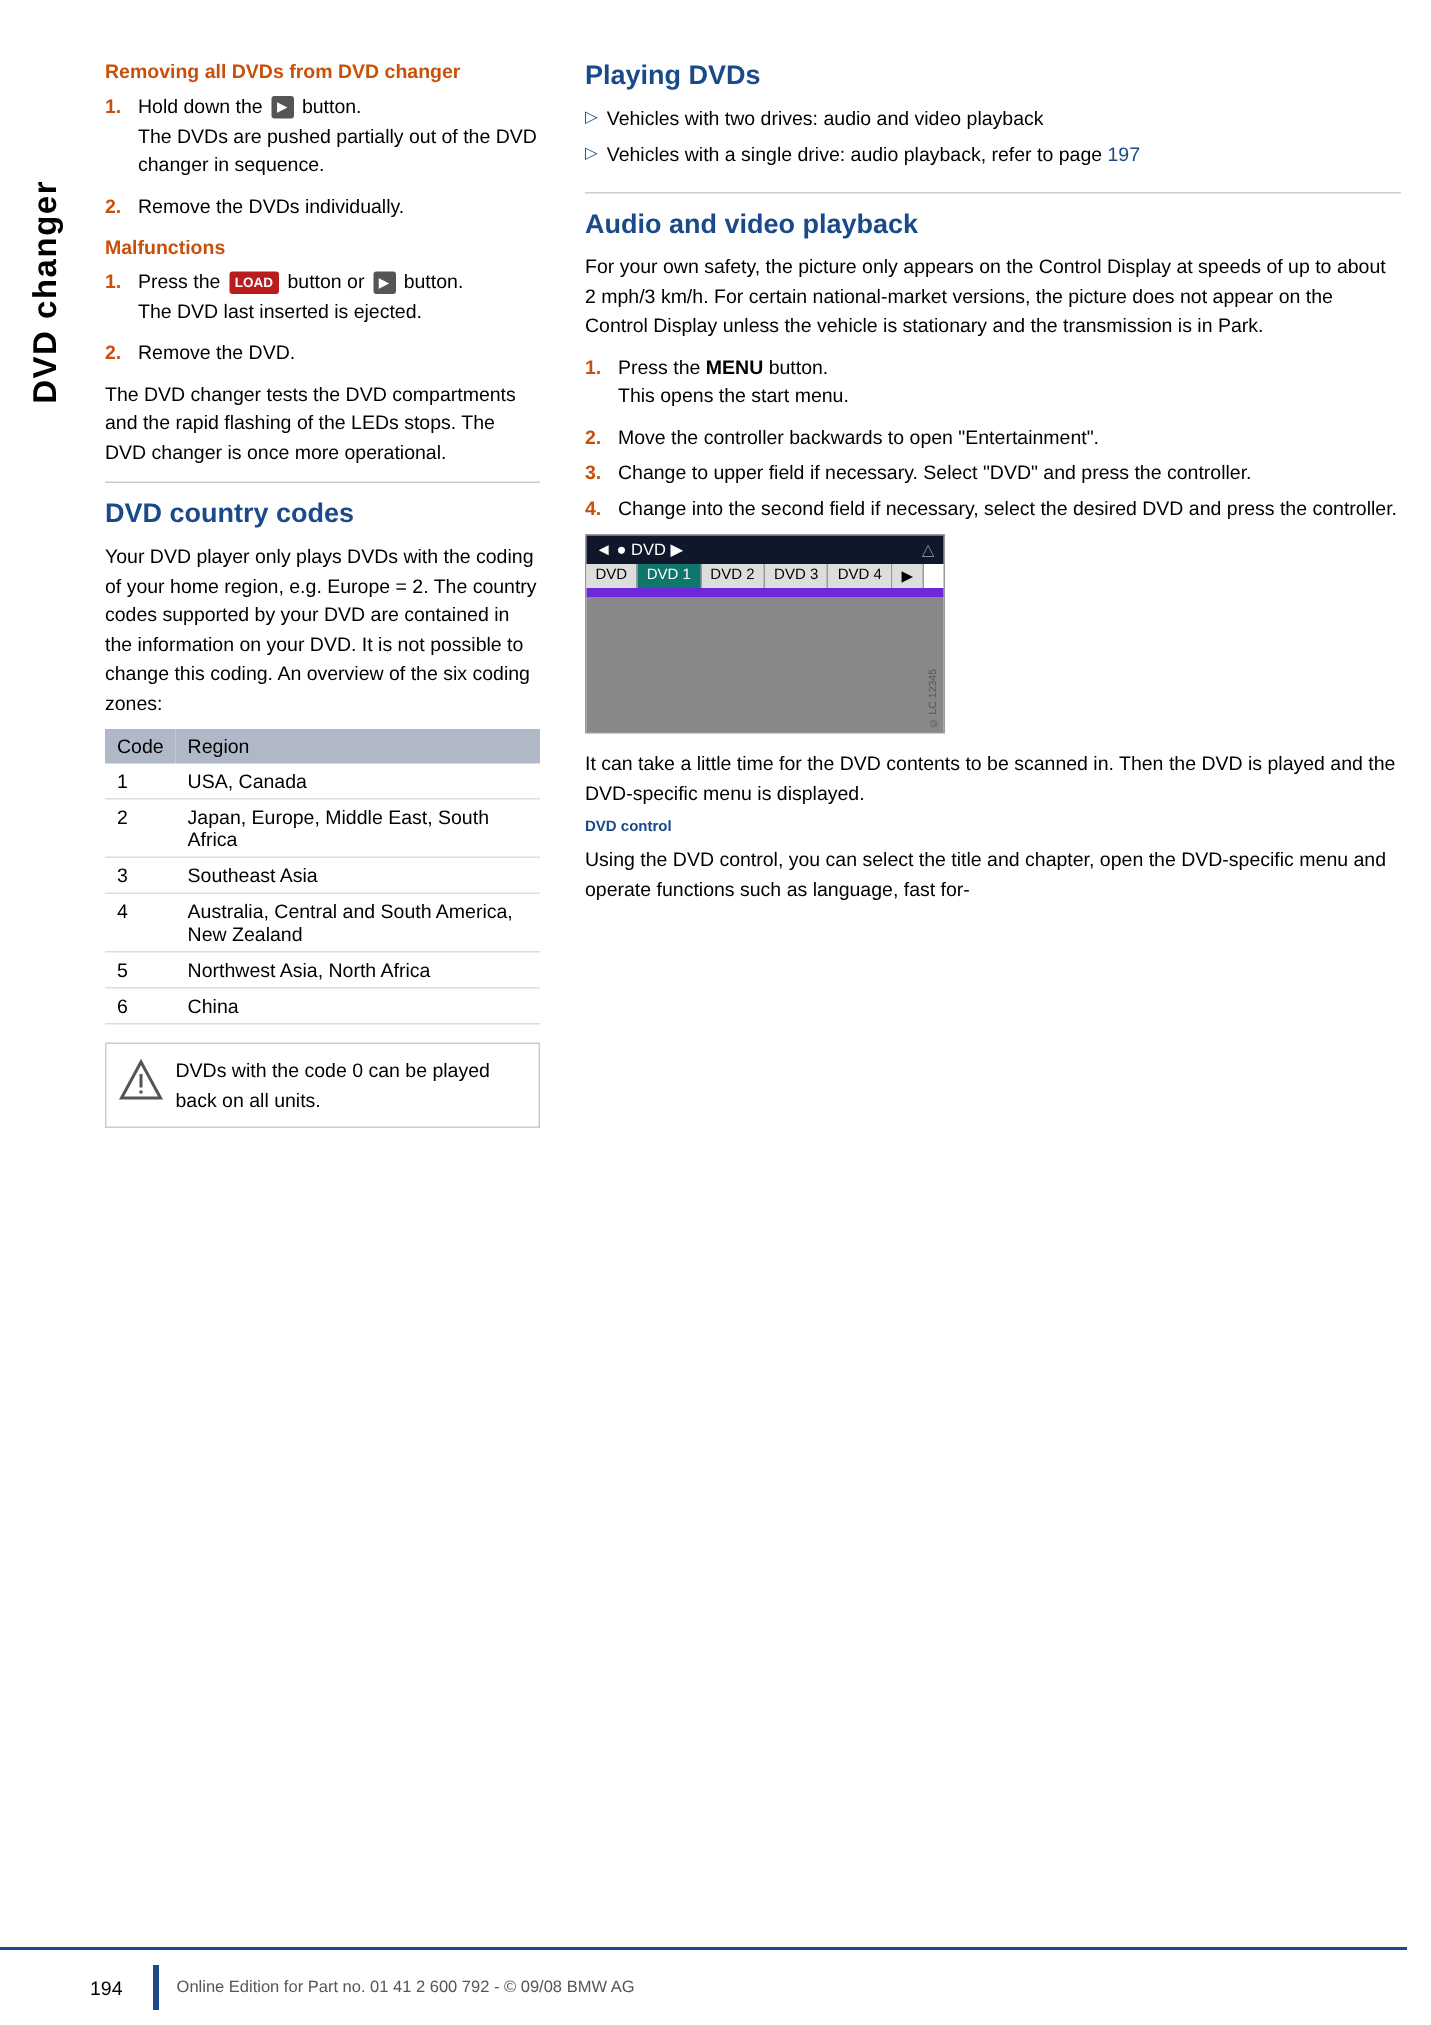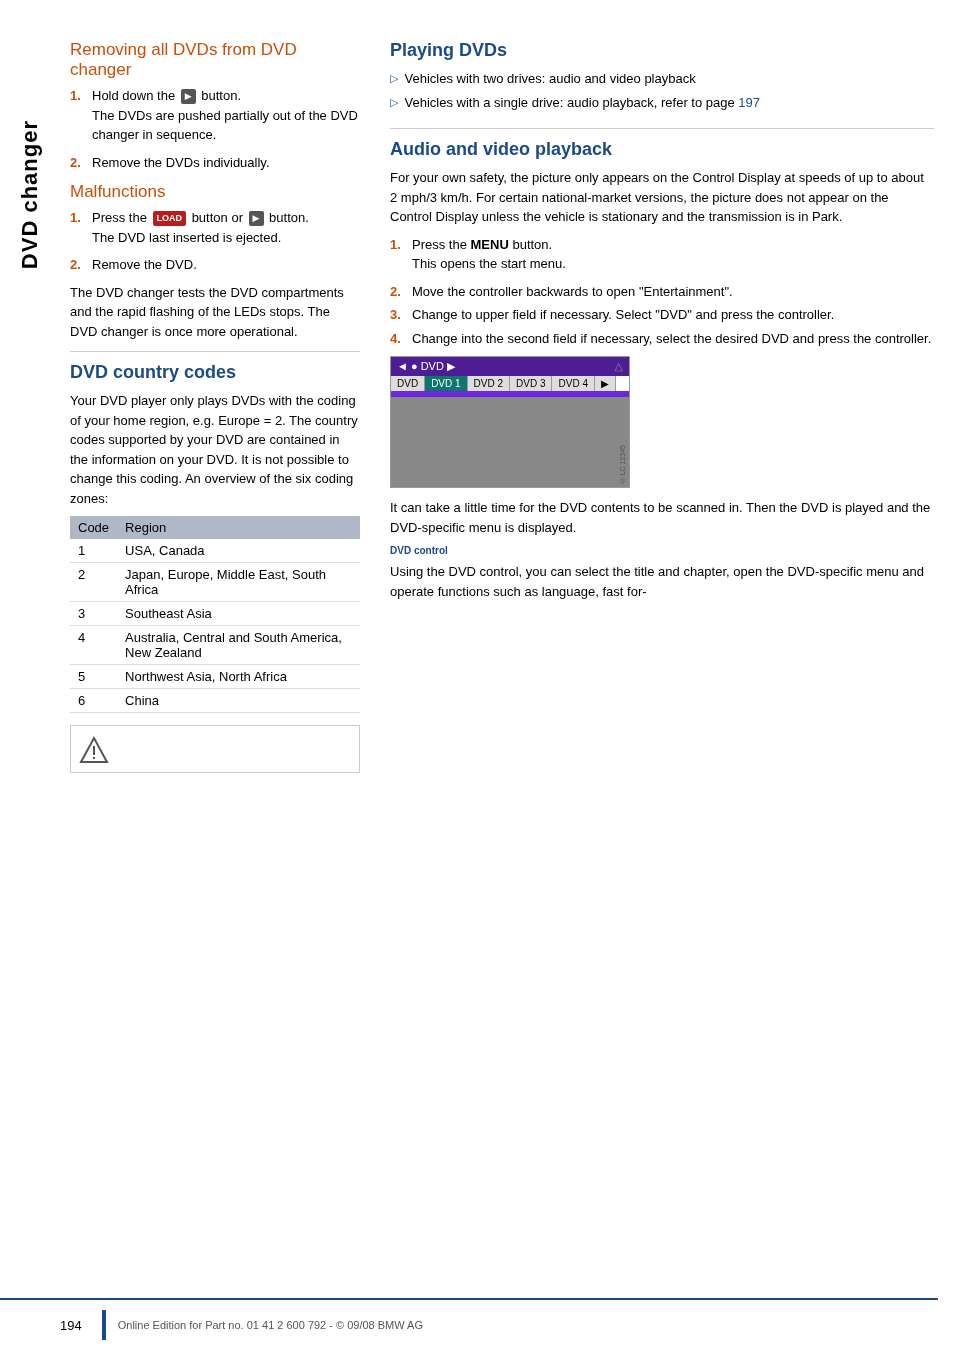--- a/index.html
+++ b/index.html
@@ -58,22 +58,22 @@
 
     
     .right-col {
       flex: 1;
       padding-left: 10px;
     }
 
     
     .section-title-orange {
       color: #c8500a;
-      font-size: 17px;
-      font-weight: normal;
+      font-size: 13px;
+      font-weight: bold;
       margin-bottom: 6px;
     }
 
     .section-title-blue {
       color: #1a4a8a;
       font-size: 18px;
       font-weight: bold;
       margin-bottom: 8px;
     }
 
@@ -233,21 +233,21 @@
 
     
     .dvd-display {
       border: 1px solid #999;
       width: 240px;
       margin-bottom: 10px;
       font-size: 11px;
     }
 
     .dvd-header {
-      background: #4c1d95;
+      background: #0f172a;
       color: #fff;
       display: flex;
       align-items: flex-end;
       justify-content: space-between;
       padding: 3px 6px;
       font-size: 11px;
     }
 
     .dvd-tabs {
       display: flex;
@@ -407,20 +407,21 @@
             </tr>
           </tbody>
         </table>
 
         <div class="note-box">
           <svg class="note-triangle" viewBox="0 0 30 30">
             <polygon points="2,28 28,28 15,4" fill="none" stroke="#555" stroke-width="2"></polygon>
             <line x1="15" y1="12" x2="15" y2="21" stroke="#555" stroke-width="2"></line>
             <circle cx="15" cy="24" r="1.2" fill="#555"></circle>
           </svg>
+          <span>DVDs with the code 0 can be played back on all units.</span>
         </div>
       </div>
 
     </div>
 
     <div class="right-col">
 
       <div class="section-gap">
         <div class="section-title-blue">Playing DVDs</div>
         <ul class="bullet-list">

